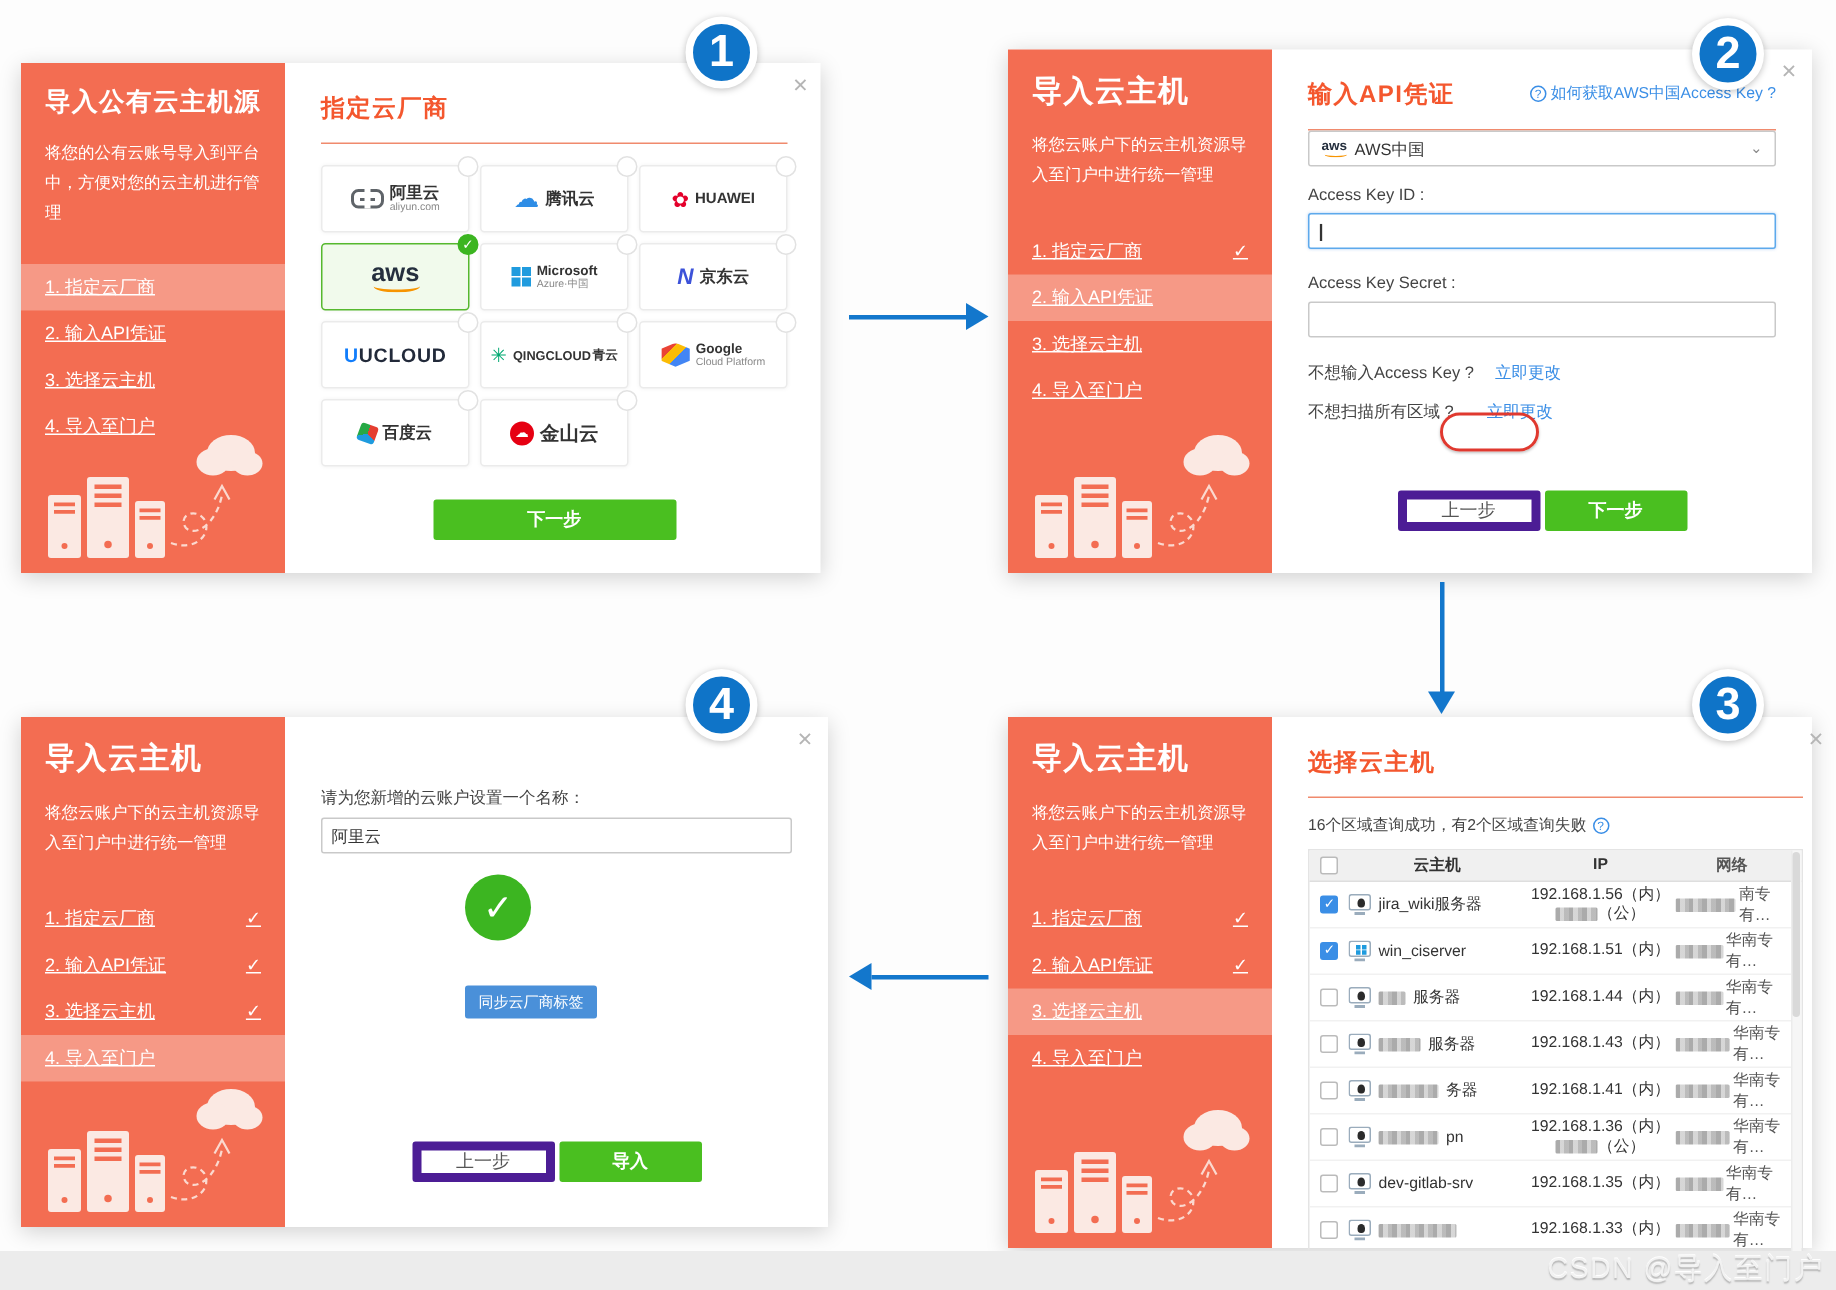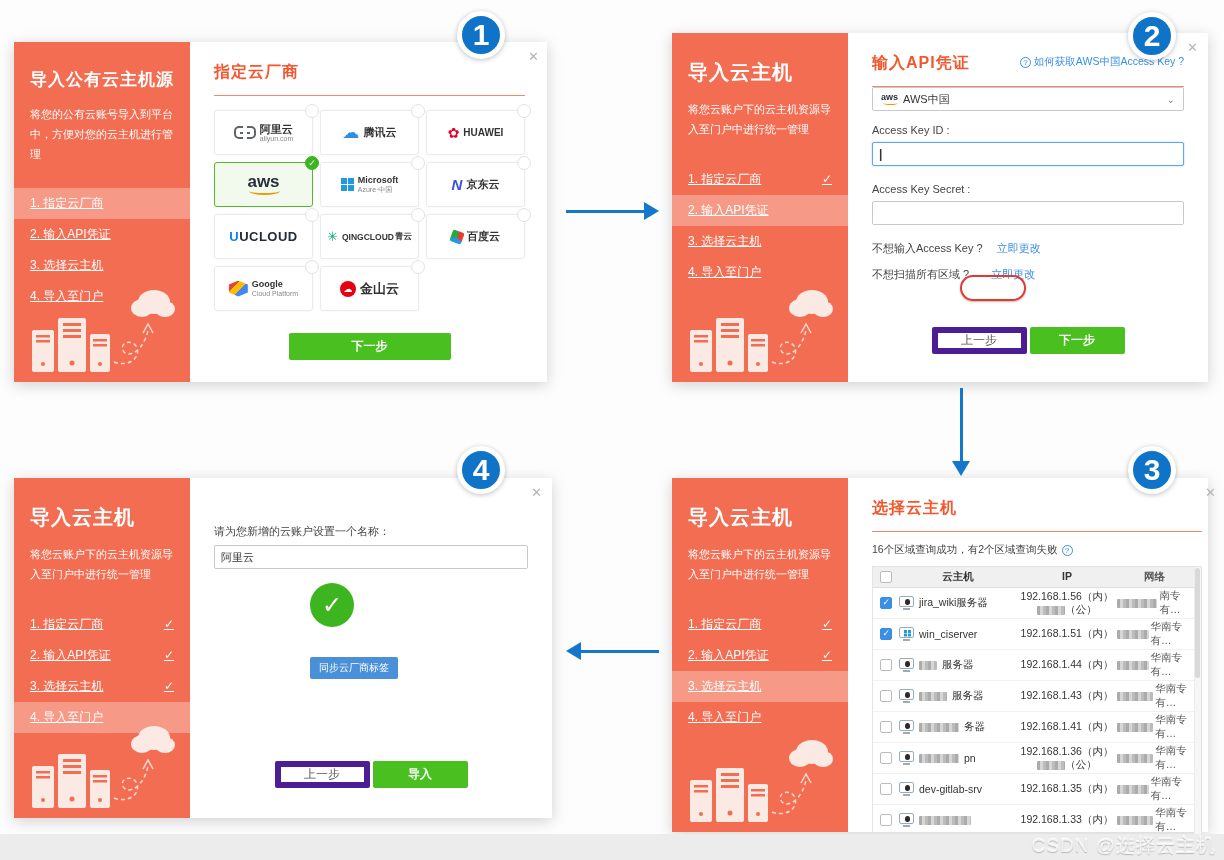--- a/index.html
+++ b/index.html
@@ -16,21 +16,21 @@
   }
 
   
   .panel { position:absolute; display:flex; background:#fff; box-shadow:0 3px 14px rgba(0,0,0,.18); }
   #panel1 { left:14px; top:42px;  width:533px; height:340px; }
   #panel2 { left:672px; top:33px; width:536px; height:349px; }
   #panel3 { left:672px; top:478px; width:536px; height:354px; }
   #panel4 { left:14px; top:478px; width:538px; height:340px; }
 
   .sidebar { width:176px; flex-shrink:0; background:#f36d52; color:#fff; position:relative; overflow:hidden; }
-  .sb-title { font-size:17px; font-weight:bold; margin:26px 16px 14px; letter-spacing:1px; }
+  .sb-title { font-size:17px; font-weight:bold; margin:14px 16px 14px; letter-spacing:1px; }
   .sb-desc  { font-size:11px; line-height:1.8; margin:0 16px; }
   .sb-steps { margin-top:24px;text-decoration:underline; }
   .sb-step  { font-size:12px; padding:7px 16px; display:flex; justify-content:space-between; align-items:center; }
   .sb-step.active { background:rgba(255,255,255,.3); }
   .sb-tick { font-size:12px; font-weight:bold; }
   .sb-illus { position:absolute; left:8px; bottom:4px; }
 
   .content { flex:1; position:relative; padding:16px 24px 0; }
   .close-x { position:absolute; top:8px; right:10px; font-size:13px; color:#b5b5b5; cursor:pointer; line-height:1; }
   .heading { color:#f4572e; font-size:16px; font-weight:bold; padding:4px 0 12px; border-bottom:1px solid #f08a6d; letter-spacing:1px; }
@@ -237,30 +237,30 @@
           <span class="lg-ucloud" style="margin-left:-4px">UCLOUD</span>
         <span class="corner"></span>
       </div>
       <div class="tile">
         <span class="lg-qc">✳</span>
         <span class="lg-qc-txt">QINGCLOUD</span>
           <span class="lg-qc-txt" style="margin-left:-3px">青云</span>
         <span class="corner"></span>
       </div>
       <div class="tile">
-        <span class="lg-baidu"></span>
-        <span class="cn">百度云</span>
-        <span class="corner"></span>
-      </div>
-      <div class="tile">
         <span class="lg-goog"></span>
         <span class="two">
             <span class="l1">Google</span>
             <span class="l2">Cloud Platform</span>
           </span>
+        <span class="corner"></span>
+      </div>
+      <div class="tile">
+        <span class="lg-baidu"></span>
+        <span class="cn">百度云</span>
         <span class="corner"></span>
       </div>
       <div class="tile">
         <span class="lg-ks">☁</span>
         <span class="cn" style="font-size:13px">金山云</span>
         <span class="corner"></span>
       </div>
     </div>
     <div class="btn-row" style="margin-top:22px;">
       <div class="btn btn-green btn-wide">下一步</div>
@@ -625,13 +625,13 @@
 <div>
   <div class="arr-line-v" style="left:960px; top:388px; height:74px;"></div>
   <div class="arr-head-d" style="left:952px; top:461px;"></div>
 </div>
 <div>
   <div class="arr-line-h" style="left:581px; top:650px; width:78px;"></div>
   <div class="arr-head-l" style="left:566px; top:642px;"></div>
 </div>
 
 <div class="footer-strip"></div>
-<div class="watermark">CSDN @选择云主机</div>
+<div class="watermark">CSDN @导入至门户</div>
 
 </body></html>

